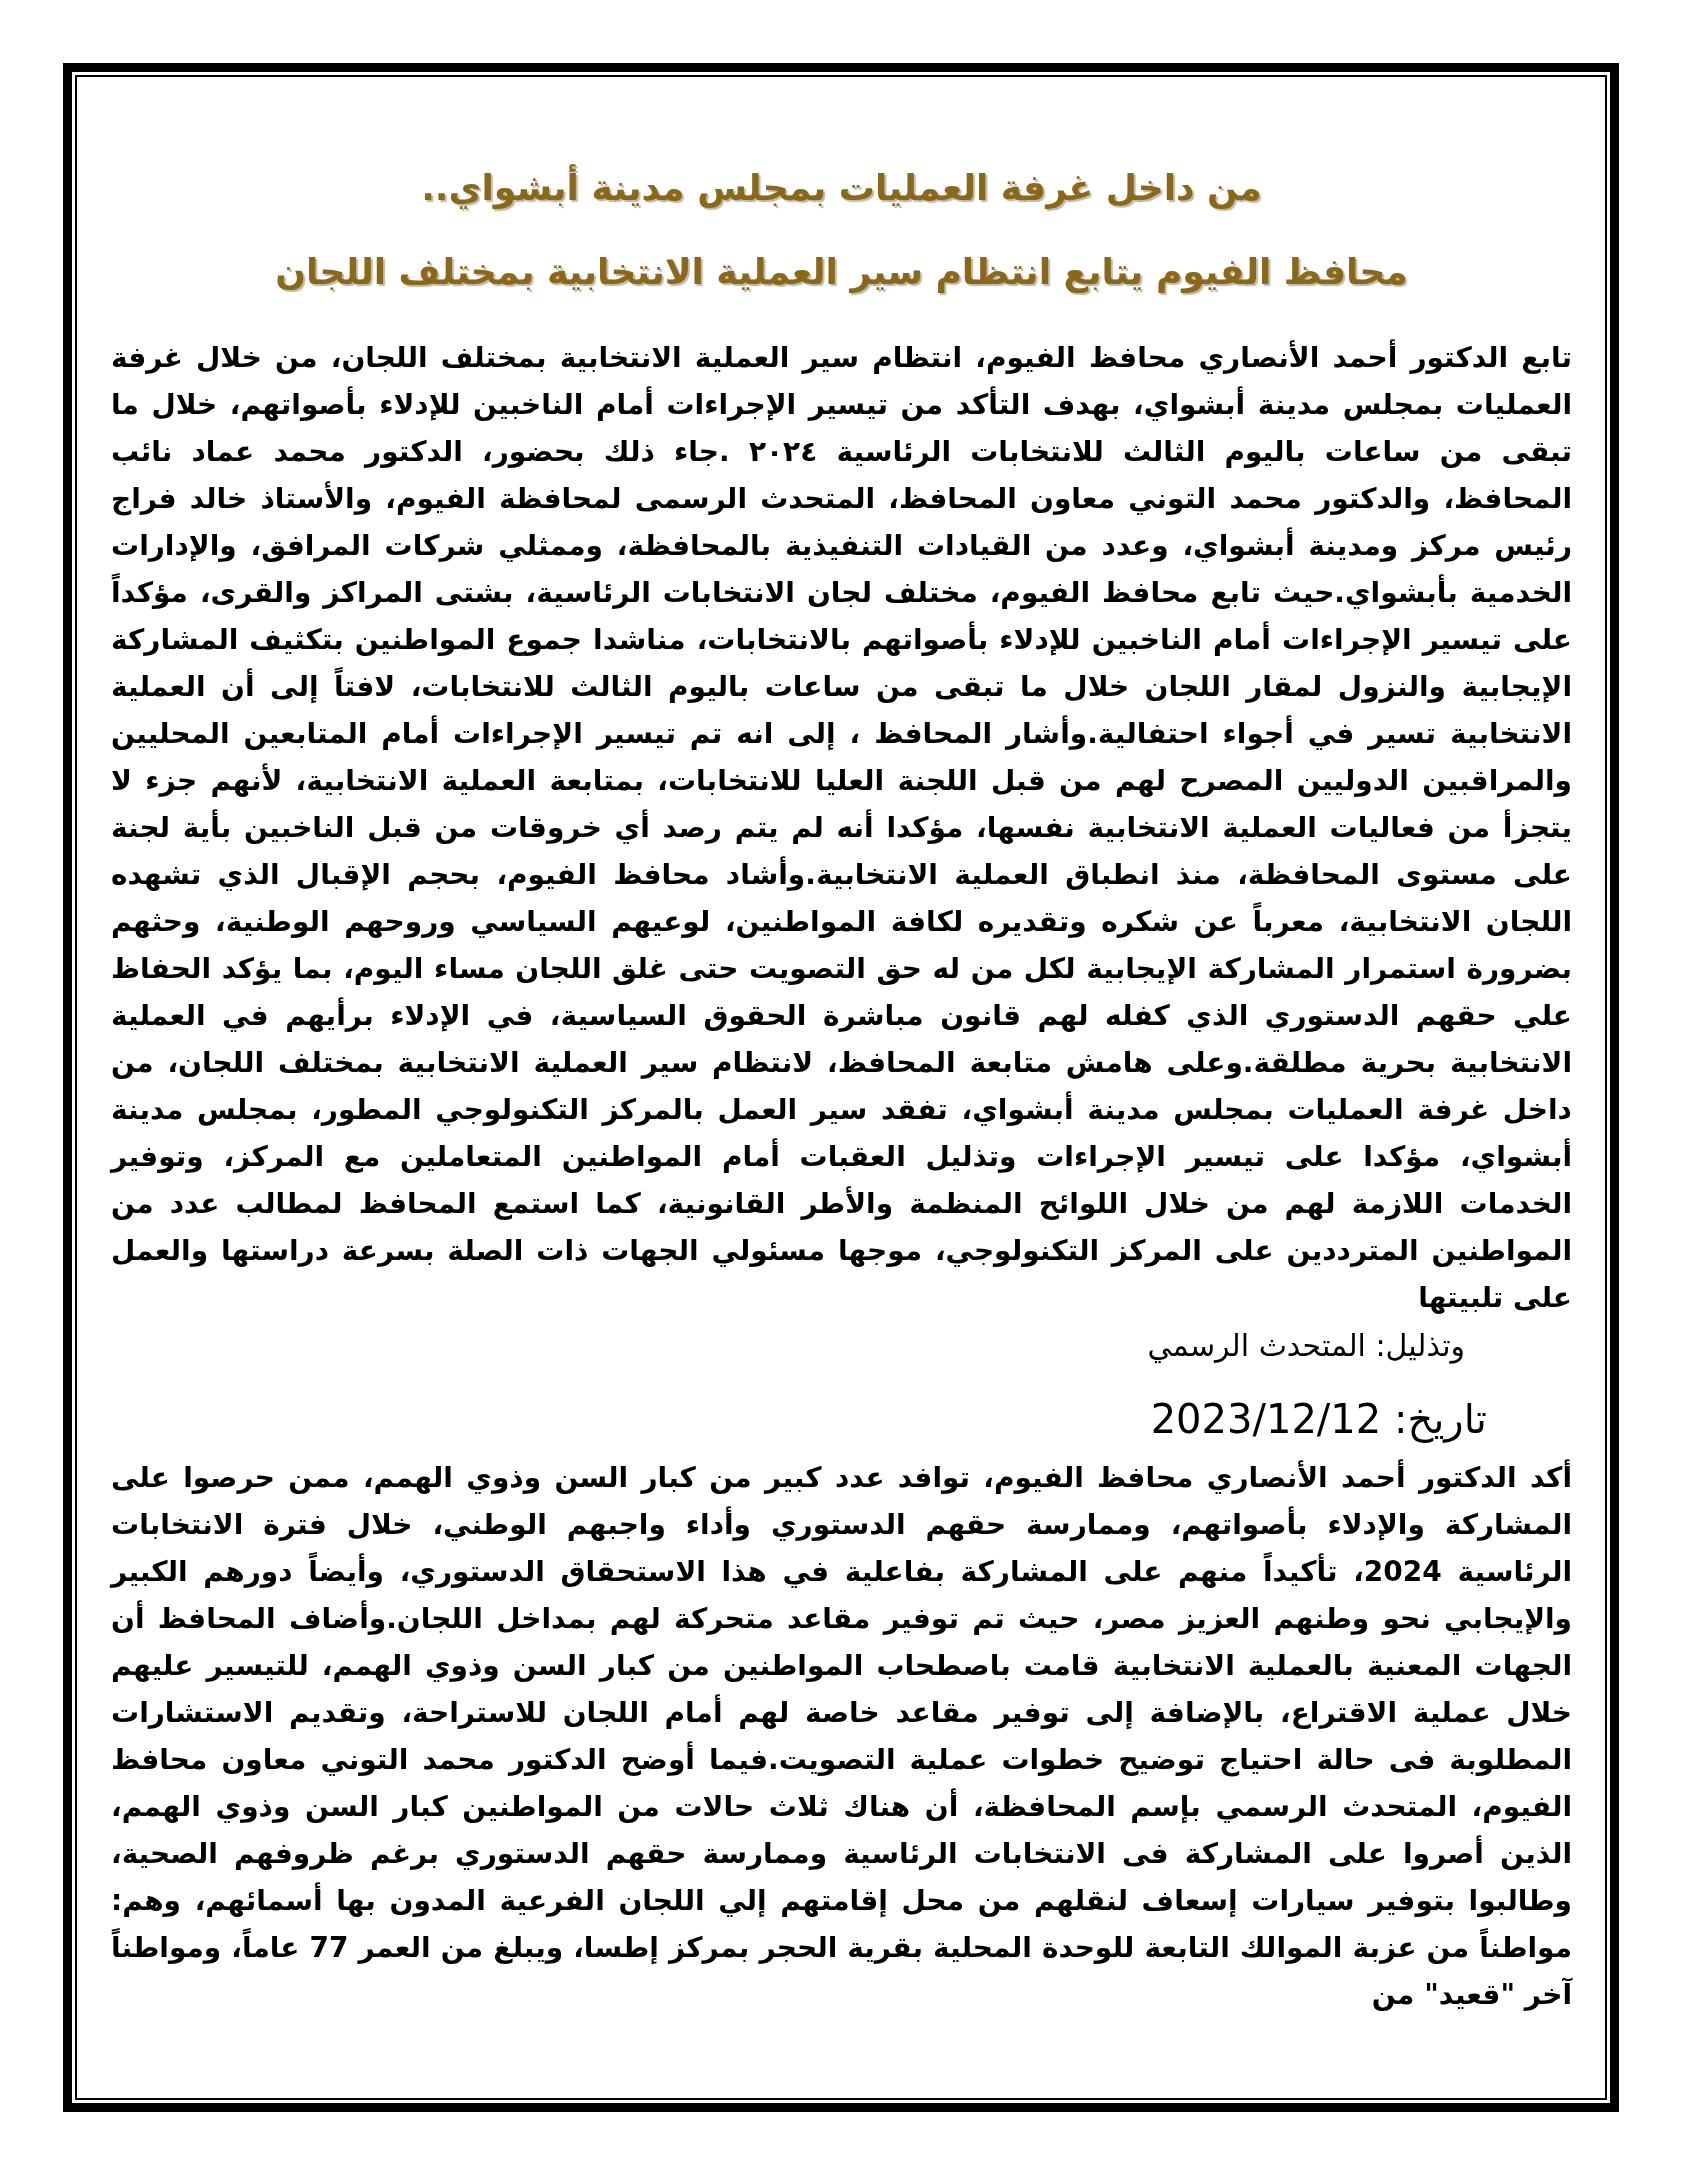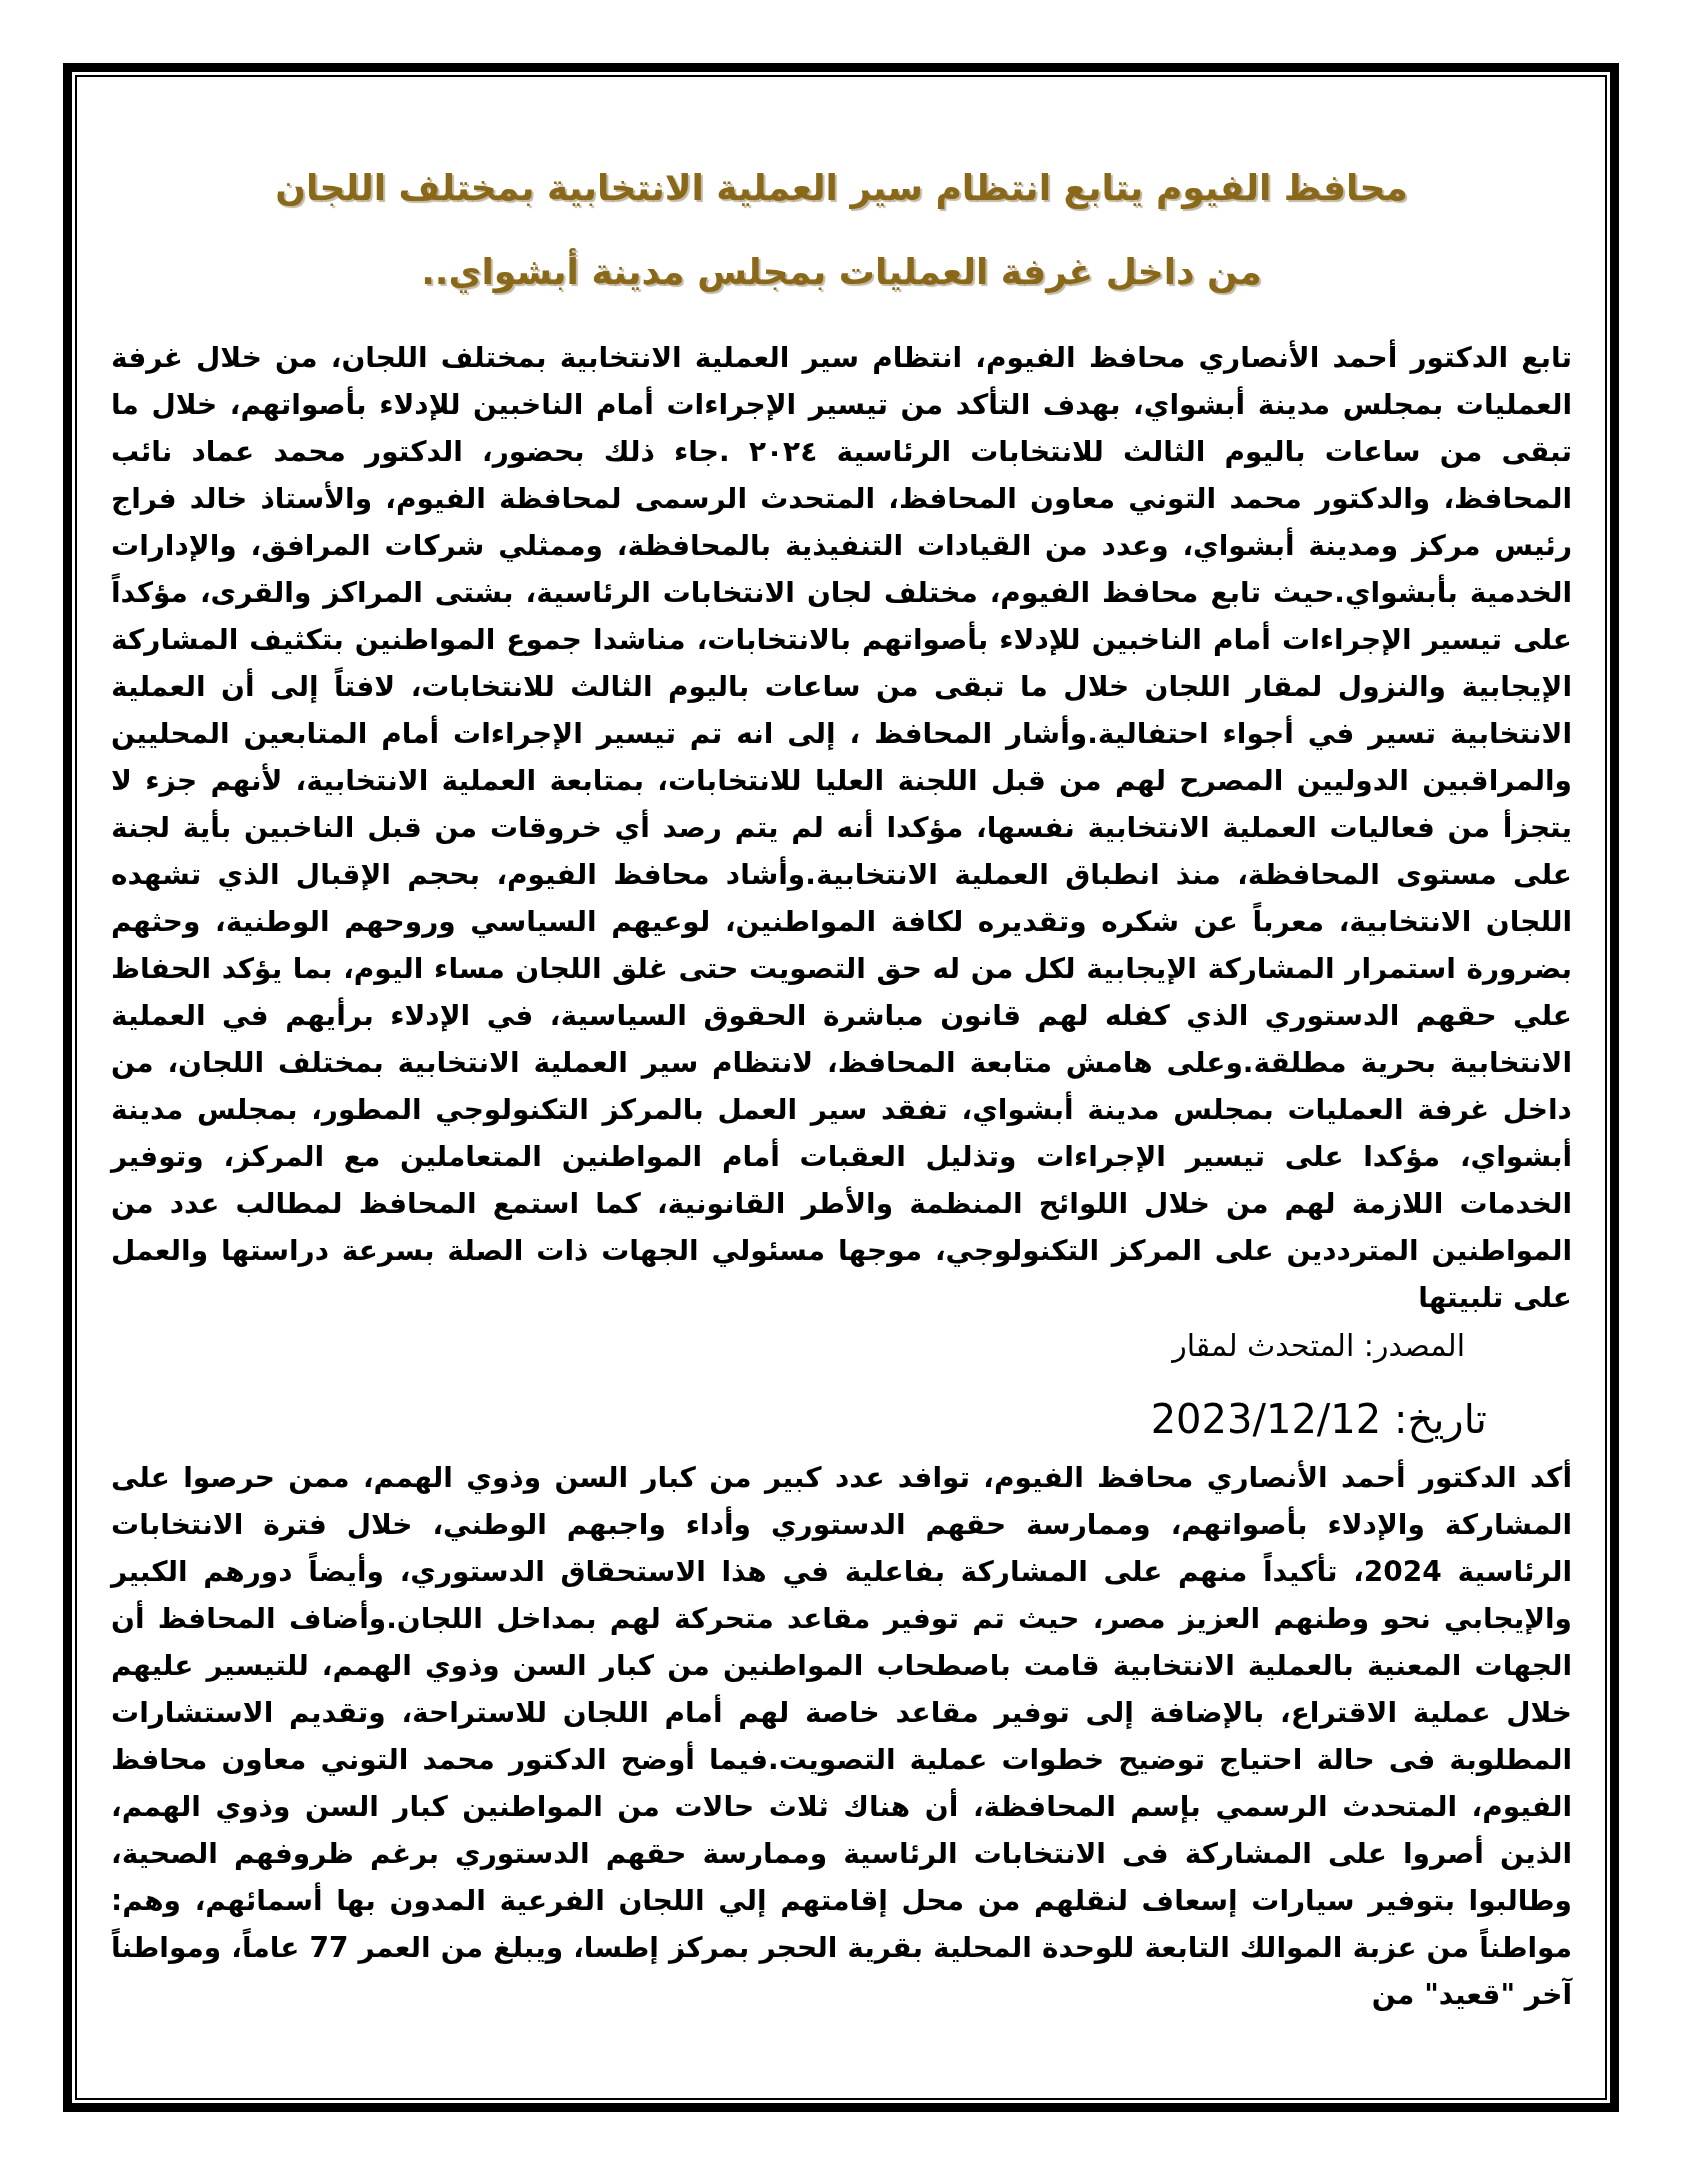--- a/index.html
+++ b/index.html
@@ -69,27 +69,27 @@
 <body>
 
 <div class="page">
 
   <div class="frame">
     <div class="frame-inner"></div>
   </div>
 
   <div class="content">
 
+    <div class="headline">من داخل غرفة العمليات بمجلس مدينة أبشواي..</div>
+
     <div class="headline">محافظ الفيوم يتابع انتظام سير العملية الانتخابية بمختلف اللجان</div>
-
-    <div class="headline">من داخل غرفة العمليات بمجلس مدينة أبشواي..</div>
 
     <p class="body-par">تابع الدكتور أحمد الأنصاري محافظ الفيوم، انتظام سير العملية الانتخابية بمختلف اللجان، من خلال غرفة العمليات بمجلس مدينة أبشواي، بهدف التأكد من تيسير الإجراءات أمام الناخبين للإدلاء بأصواتهم، خلال ما تبقى من ساعات باليوم الثالث للانتخابات الرئاسية ٢٠٢٤ .جاء ذلك بحضور، الدكتور محمد عماد نائب المحافظ، والدكتور محمد التوني معاون المحافظ، المتحدث الرسمى لمحافظة الفيوم، والأستاذ خالد فراج رئيس مركز ومدينة أبشواي، وعدد من القيادات التنفيذية بالمحافظة، وممثلي شركات المرافق، والإدارات الخدمية بأبشواي.حيث تابع محافظ الفيوم، مختلف لجان الانتخابات الرئاسية، بشتى المراكز والقرى، مؤكداً على تيسير الإجراءات أمام الناخبين للإدلاء بأصواتهم بالانتخابات، مناشدا جموع المواطنين بتكثيف المشاركة الإيجابية والنزول لمقار اللجان خلال ما تبقى من ساعات باليوم الثالث للانتخابات، لافتاً إلى أن العملية الانتخابية تسير في أجواء احتفالية.وأشار المحافظ ، إلى انه تم تيسير الإجراءات أمام المتابعين المحليين والمراقبين الدوليين المصرح لهم من قبل اللجنة العليا للانتخابات، بمتابعة العملية الانتخابية، لأنهم جزء لا يتجزأ من فعاليات العملية الانتخابية نفسها، مؤكدا أنه لم يتم رصد أي خروقات من قبل الناخبين بأية لجنة على مستوى المحافظة، منذ انطباق العملية الانتخابية.وأشاد محافظ الفيوم، بحجم الإقبال الذي تشهده اللجان الانتخابية، معرباً عن شكره وتقديره لكافة المواطنين، لوعيهم السياسي وروحهم الوطنية، وحثهم بضرورة استمرار المشاركة الإيجابية لكل من له حق التصويت حتى غلق اللجان مساء اليوم، بما يؤكد الحفاظ علي حقهم الدستوري الذي كفله لهم قانون مباشرة الحقوق السياسية، في الإدلاء برأيهم في العملية الانتخابية بحرية مطلقة.وعلى هامش متابعة المحافظ، لانتظام سير العملية الانتخابية بمختلف اللجان، من داخل غرفة العمليات بمجلس مدينة أبشواي، تفقد سير العمل بالمركز التكنولوجي المطور، بمجلس مدينة أبشواي، مؤكدا على تيسير الإجراءات وتذليل العقبات أمام المواطنين المتعاملين مع المركز، وتوفير الخدمات اللازمة لهم من خلال اللوائح المنظمة والأطر القانونية، كما استمع المحافظ لمطالب عدد من المواطنين المترددين على المركز التكنولوجي، موجها مسئولي الجهات ذات الصلة بسرعة دراستها والعمل على تلبيتها</p>
 
-    <p class="source-line">المصدر: المتحدث لمقار</p>
+    <p class="source-line">وتذليل: المتحدث الرسمي</p>
 
     <p class="date-line">تاريخ: 2023/12/12</p>
 
 
     <p class="body-par">أكد الدكتور أحمد الأنصاري محافظ الفيوم، توافد عدد كبير من كبار السن وذوي الهمم، ممن حرصوا على المشاركة والإدلاء بأصواتهم، وممارسة حقهم الدستوري وأداء واجبهم الوطني، خلال فترة الانتخابات الرئاسية 2024، تأكيداً منهم على المشاركة بفاعلية في هذا الاستحقاق الدستوري، وأيضاً دورهم الكبير والإيجابي نحو وطنهم العزيز مصر، حيث تم توفير مقاعد متحركة لهم بمداخل اللجان.وأضاف المحافظ أن الجهات المعنية بالعملية الانتخابية قامت باصطحاب المواطنين من كبار السن وذوي الهمم، للتيسير عليهم خلال عملية الاقتراع، بالإضافة إلى توفير مقاعد خاصة لهم أمام اللجان للاستراحة، وتقديم الاستشارات المطلوبة فى حالة احتياج توضيح خطوات عملية التصويت.فيما أوضح الدكتور محمد التوني معاون محافظ الفيوم، المتحدث الرسمي بإسم المحافظة، أن هناك ثلاث حالات من المواطنين كبار السن وذوي الهمم، الذين أصروا على المشاركة فى الانتخابات الرئاسية وممارسة حقهم الدستوري برغم ظروفهم الصحية، وطالبوا بتوفير سيارات إسعاف لنقلهم من محل إقامتهم إلي اللجان الفرعية المدون بها أسمائهم، وهم: مواطناً من عزبة الموالك التابعة للوحدة المحلية بقرية الحجر بمركز إطسا، ويبلغ من العمر 77 عاماً، ومواطناً آخر "قعيد" من</p>
 
   </div>
 </div>
 
 

